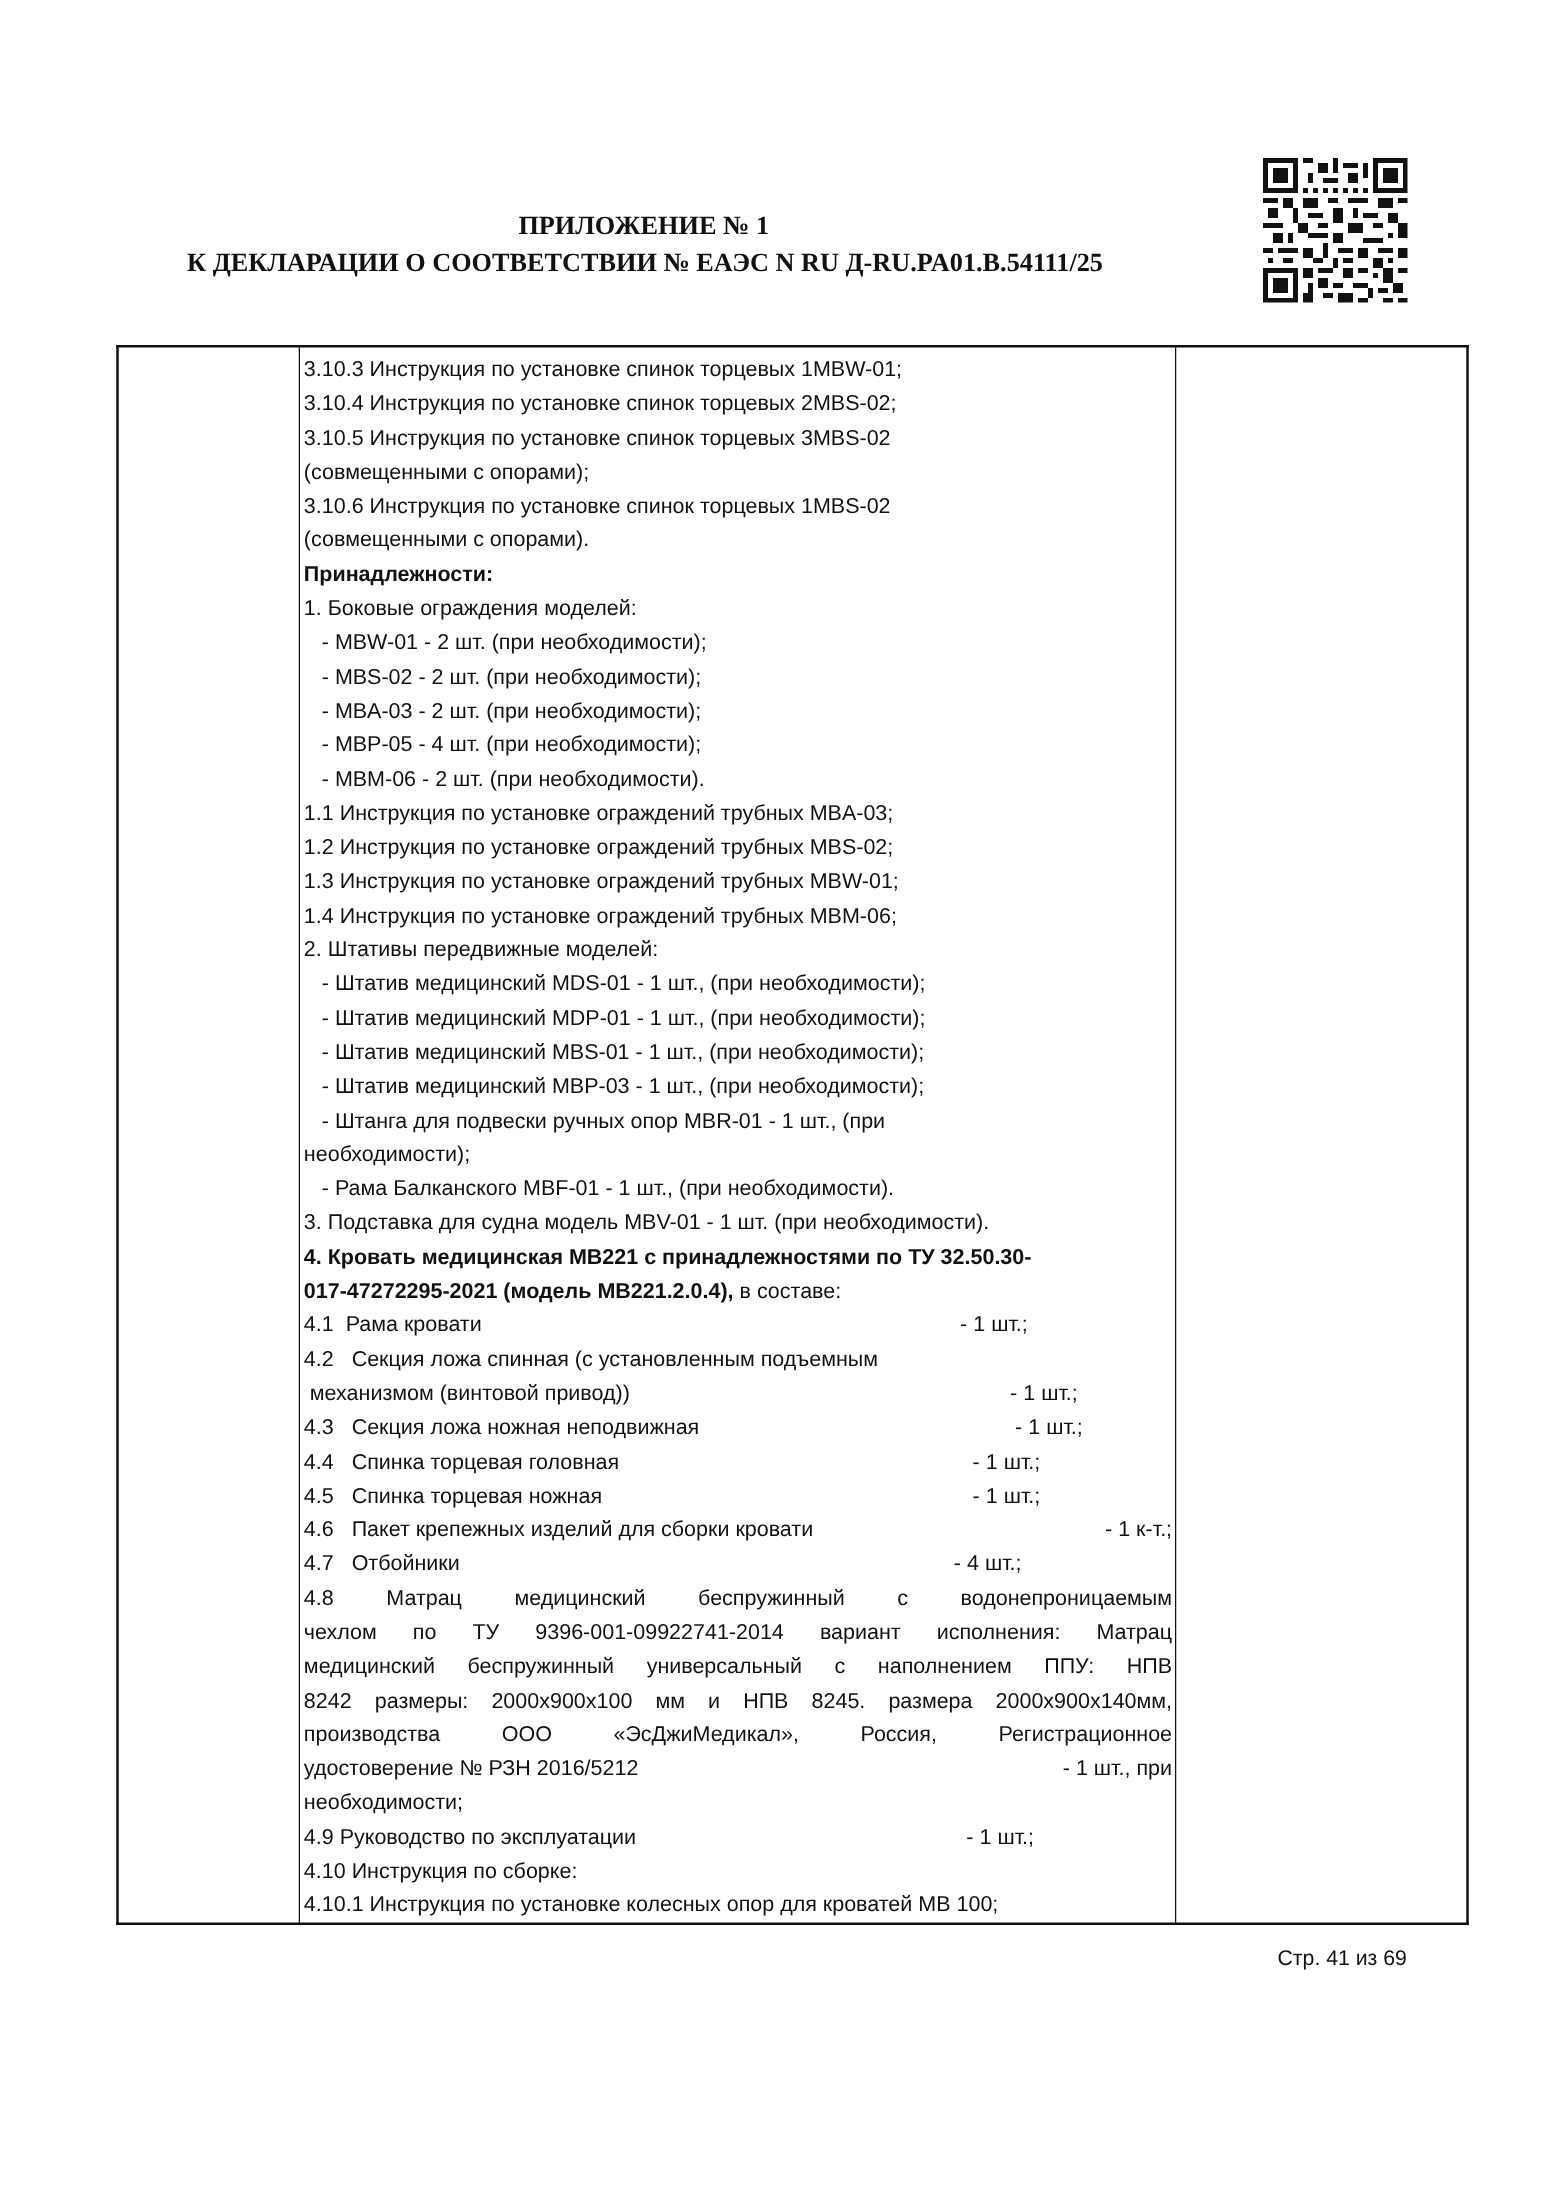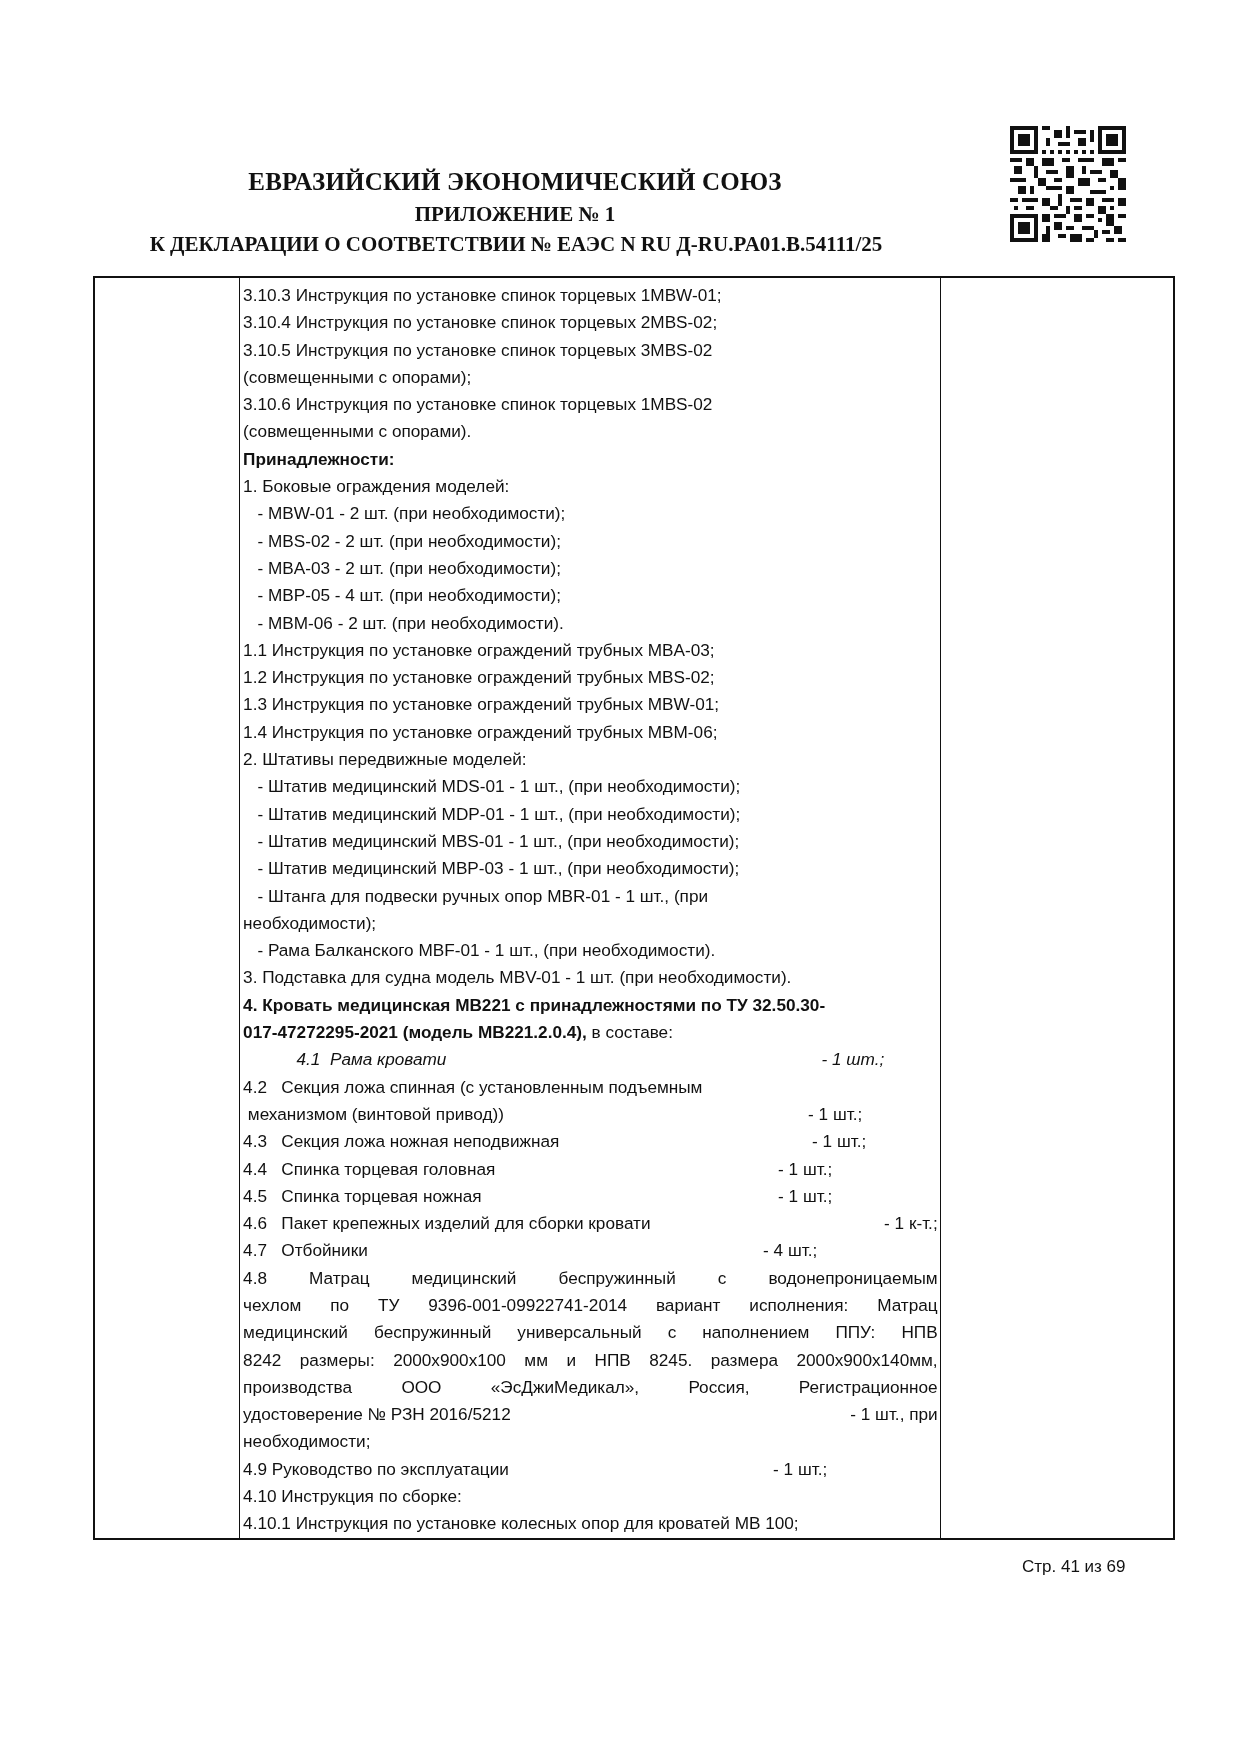--- a/index.html
+++ b/index.html
@@ -55,21 +55,20 @@
     <path d="M2 15h2v2h-2z M5 15h1v2h-1z M9 15h4v1h-4z M14 15h2v2h-2z M20 16h4v1h-4z M25 15h1v1h-1z"></path>
     <path d="M0 18h2v1h-2z M3 18h4v1h-4z M8 18h2v2h-2z M12 17h1v3h-1z M15 18h3v1h-3z M19 18h2v2h-2z M23 18h3v1h-3z M27 18h2v2h-2z"></path>
     <path d="M1 20h1v1h-1z M4 20h2v1h-2z M10 20h2v1h-2z M14 20h1v2h-1z M16 20h2v1h-2z M22 20h2v2h-2z M25 20h1v1h-1z"></path>
     <path d="M8 22h2v2h-2z M11 22h3v1h-3z M16 22h2v2h-2z M19 22h2v1h-2z M22 23h1v1h-1z M24 22h2v3h-2z M27 22h2v1h-2z"></path>
     <path d="M9 25h1v2h-1z M11 24h2v2h-2z M14 25h2v1h-2z M18 25h3v1h-3z M21 26h1v2h-1z M23 26h2v1h-2z M26 25h2v2h-2z"></path>
     <path d="M8 27h2v2h-2z M12 27h2v1h-2z M15 27h3v2h-3z M19 28h2v1h-2z M24 28h2v1h-2z M27 28h2v1h-2z"></path>
   </g>
 </svg>
 
 <div class="header">
-  <div class="h1">ЕВРАЗИЙСКИЙ ЭКОНОМИЧЕСКИЙ СОЮЗ</div>
   <div class="h2">ПРИЛОЖЕНИЕ № 1</div>
   <div class="h3">К ДЕКЛАРАЦИИ О СООТВЕТСТВИИ № ЕАЭС N RU Д-RU.PA01.B.54111/25</div>
 </div>
 
 <table class="main">
   <tbody>
       <tr>
     <td class="c1"></td>
     <td class="c2">
       <span class="ln">3.10.3 Инструкция по установке спинок торцевых 1MBW-01;</span>
@@ -96,21 +95,21 @@
       <span class="ln">   - Штатив медицинский MBP-03 - 1 шт., (при необходимости);</span>
       <span class="ln">   - Штанга для подвески ручных опор MBR-01 - 1 шт., (при</span>
       <span class="ln">необходимости);</span>
       <span class="ln">   - Рама Балканского MBF-01 - 1 шт., (при необходимости).</span>
       <span class="ln">3. Подставка для судна модель MBV-01 - 1 шт. (при необходимости).</span>
 
       <span class="ln b">4. Кровать медицинская МВ221 с принадлежностями по ТУ 32.50.30-</span>
       <span class="ln"><span class="b">017-47272295-2021 (модель МВ221.2.0.4),</span><span> в составе:</span></span>
 
       <div id="components">
-            <div class="row2" style="justify-content: center; font-style: italic;"><span style="display: inline-block; width: 525px;">4.1  Рама кровати</span><span>- 1 шт.;</span></div>
+            <div class="row2" style="justify-content: flex-start;"><span style="display: inline-block; width: 525px;">4.1  Рама кровати</span><span>- 1 шт.;</span></div>
             <div class="row2" style="justify-content: flex-start;"><span style="display: inline-block; width: 0px;">4.2   Секция ложа спинная (с установленным подъемным</span><span></span></div>
             <div class="row2" style="justify-content: flex-start;"><span style="display: inline-block; width: 565px;"> механизмом (винтовой привод))</span><span>- 1 шт.;</span></div>
             <div class="row2" style="justify-content: flex-start; gap: 24px;"><span style="display: inline-block; width: 545px;">4.3   Секция ложа ножная неподвижная</span><span>- 1 шт.;</span></div>
             <div class="row2" style="justify-content: flex-start;"><span style="display: inline-block; width: 535px;">4.4   Спинка торцевая головная</span><span>- 1 шт.;</span></div>
             <div class="row2" style="justify-content: flex-start;"><span style="display: inline-block; width: 535px;">4.5   Спинка торцевая ножная</span><span>- 1 шт.;</span></div>
             <div class="row2" style="justify-content: space-between;"><span style="display: inline-block; width: 560px;">4.6   Пакет крепежных изделий для сборки кровати</span><span>- 1 к-т.;</span></div>
             <div class="row2" style="justify-content: flex-start;"><span style="display: inline-block; width: 520px;">4.7   Отбойники</span><span>- 4 шт.;</span></div>
           </div>
 
       <span class="ln just">4.8  Матрац  медицинский  беспружинный  с  водонепроницаемым</span>

